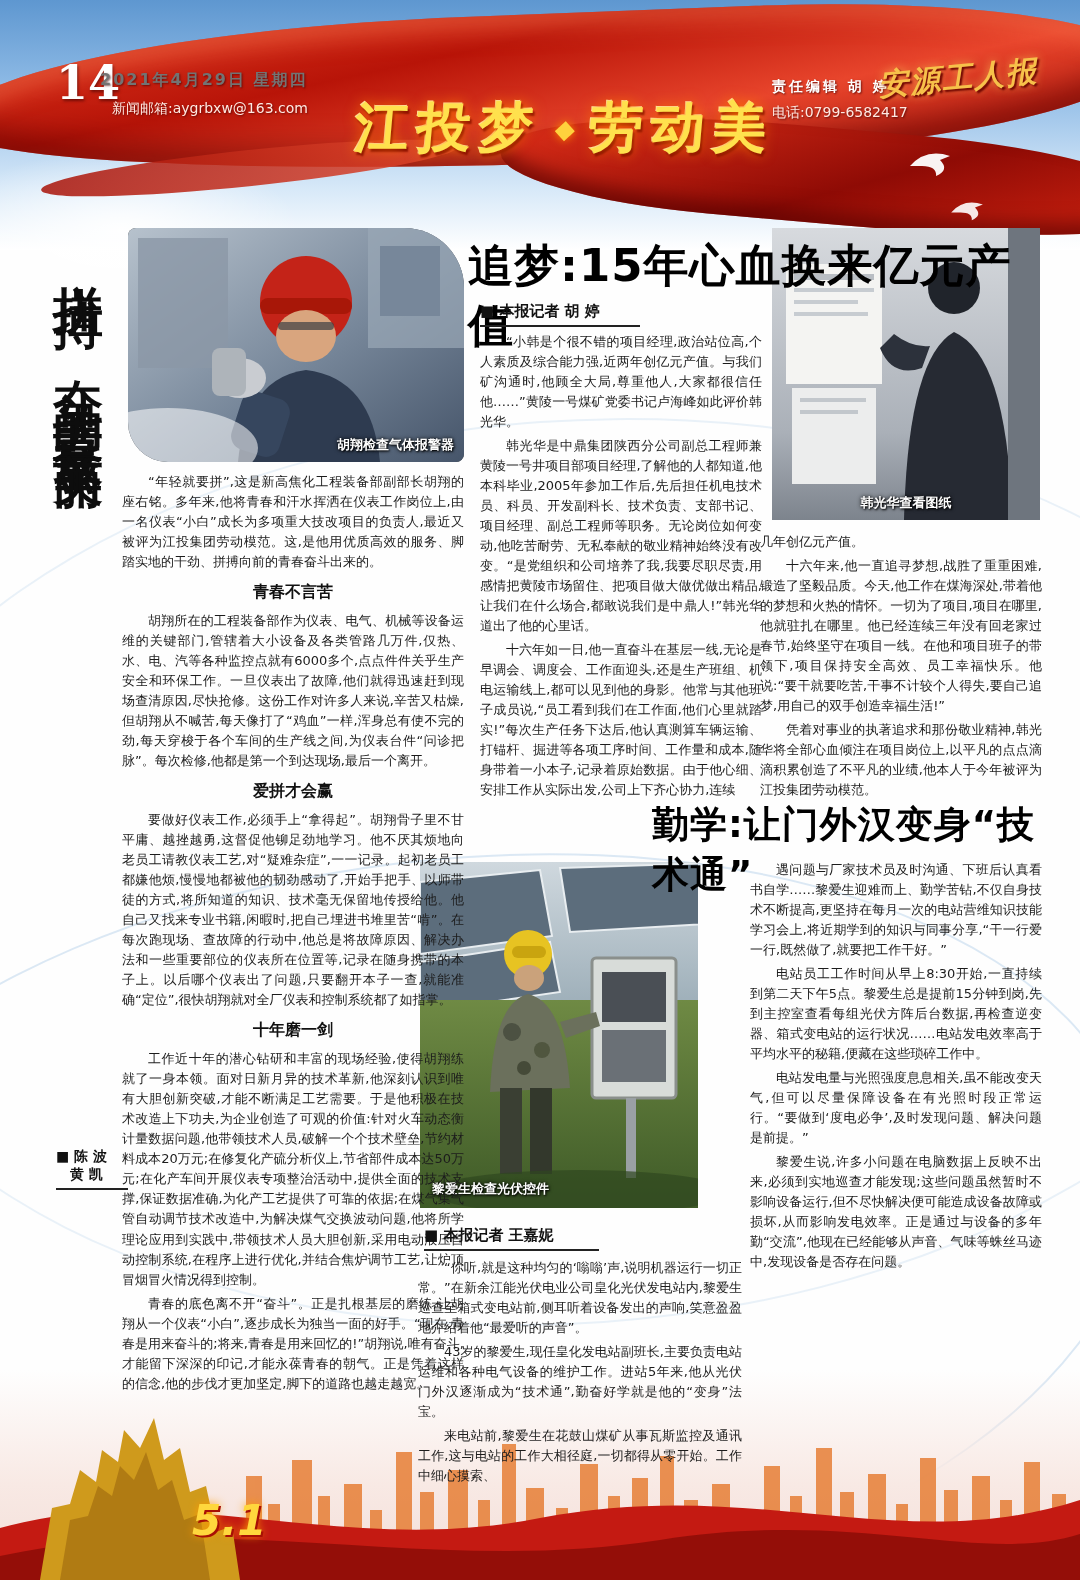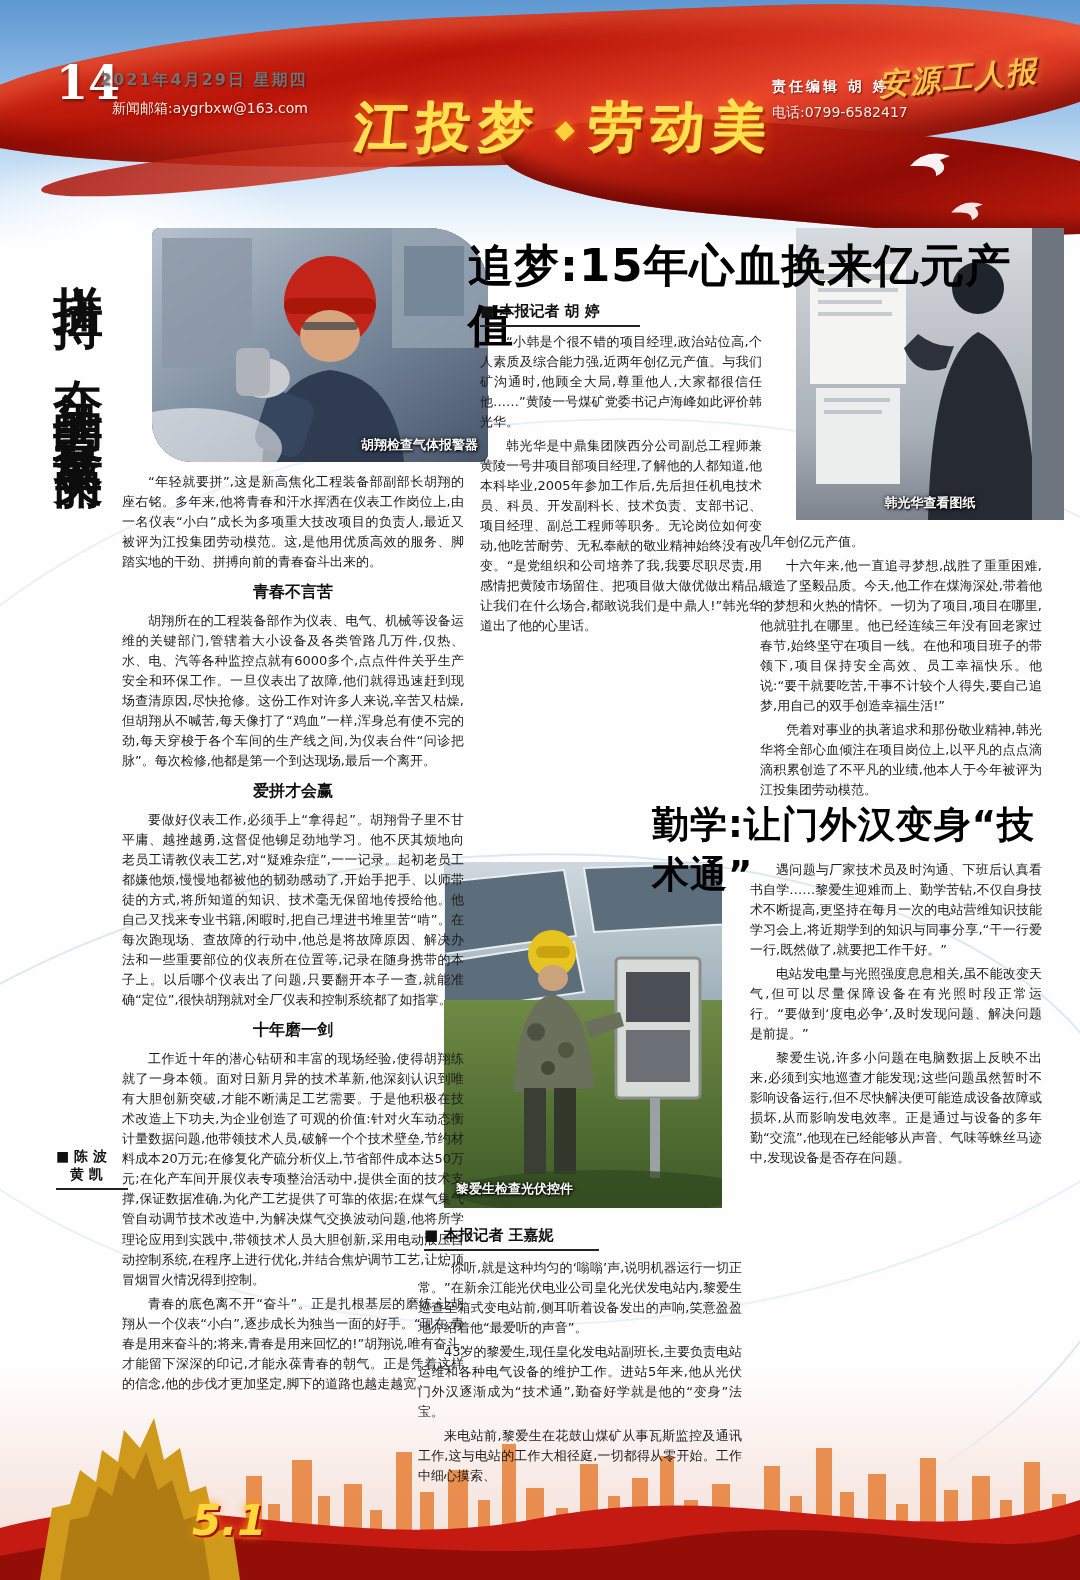--- a/index.html
+++ b/index.html
@@ -37,21 +37,21 @@
   .arc{border:2px solid rgba(130,175,220,.28);border-radius:50%;z-index:1;}
   
   .art p{margin:0 0 4px 0;text-indent:2em;text-align:justify;font-size:13px;line-height:1.54;color:#1c1c1c;}
   .subhead{text-align:center;font-weight:bold;font-size:16px;margin:10px 0 8px 0;color:#111;}
   .byline{font-weight:bold;font-size:15px;color:#111;border-bottom:2px solid #222;padding-bottom:4px;z-index:3;}
   .caption{position:absolute;color:#fff;font-size:13px;font-weight:bold;text-shadow:1px 1px 2px #000,0 0 4px #000;}
   .headline{font-weight:900;color:#000;z-index:3;letter-spacing:1px;
        font-family:"DejaVu Sans","Liberation Sans",sans-serif;}
   .vtitle{writing-mode:vertical-rl;text-orientation:upright;font-size:50px;font-weight:900;color:#0d0d0d;
        letter-spacing:12px;line-height:1.05;z-index:3;}
-  .photo{overflow:hidden;z-index:2;background:#404040;margin-left:24px;}
+  .photo{overflow:hidden;z-index:2;background:#404040;}
   
   .footer-bg{left:0;top:1370px;width:1080px;height:210px;z-index:1;
        background:linear-gradient(180deg,rgba(255,255,255,0) 0%,#f8e9e4 55%,#f3ded8 100%);}
   .fifty-one{left:192px;top:1496px;z-index:4;color:#ffd73d;font-size:42px;font-weight:900;font-style:italic;
        text-shadow:2px 2px 0 #a81005,0 0 10px #ff9d00;text-align:right;}
 </style>
 </head>
 <body>
 
 <div class="page">
@@ -128,20 +128,21 @@
     <p>工作近十年的潜心钻研和丰富的现场经验,使得胡翔练就了一身本领。面对日新月异的技术革新,他深刻认识到唯有大胆创新突破,才能不断满足工艺需要。于是他积极在技术改造上下功夫,为企业创造了可观的价值:针对火车动态衡计量数据问题,他带领技术人员,破解一个个技术壁垒,节约材料成本20万元;在修复化产硫分析仪上,节省部件成本达50万元;在化产车间开展仪表专项整治活动中,提供全面的技术支撑,保证数据准确,为化产工艺提供了可靠的依据;在煤气集气管自动调节技术改造中,为解决煤气交换波动问题,他将所学理论应用到实践中,带领技术人员大胆创新,采用电动液压自动控制系统,在程序上进行优化,并结合焦炉调节工艺,让炉顶冒烟冒火情况得到控制。</p>
     <p>青春的底色离不开“奋斗”。正是扎根基层的磨练,让胡翔从一个仪表“小白”,逐步成长为独当一面的好手。“现在,青春是用来奋斗的;将来,青春是用来回忆的!”胡翔说,唯有奋斗,才能留下深深的印记,才能永葆青春的朝气。正是凭着这样的信念,他的步伐才更加坚定,脚下的道路也越走越宽。</p>
   </div>
 
   <div class="abs headline" style="left:468px;top:236px;width:575px;font-size:45px;">追梦:15年心血换来亿元产值</div>
   <div class="abs byline" style="left:480px;top:302px;width:160px;">■ 本报记者 胡 婷</div>
 
   <div class="abs art" style="left:480px;top:332px;width:282px;z-index:3;">
     <p>“小韩是个很不错的项目经理,政治站位高,个人素质及综合能力强,近两年创亿元产值。与我们矿沟通时,他顾全大局,尊重他人,大家都很信任他……”黄陵一号煤矿党委书记卢海峰如此评价韩光华。</p>
     <p>韩光华是中鼎集团陕西分公司副总工程师兼黄陵一号井项目部项目经理,了解他的人都知道,他本科毕业,2005年参加工作后,先后担任机电技术员、科员、开发副科长、技术负责、支部书记、项目经理、副总工程师等职务。无论岗位如何变动,他吃苦耐劳、无私奉献的敬业精神始终没有改变。“是党组织和公司培养了我,我要尽职尽责,用感情把黄陵市场留住、把项目做大做优做出精品,让我们在什么场合,都敢说我们是中鼎人!”韩光华道出了他的心里话。</p>
+    <p>十六年如一日,他一直奋斗在基层一线,无论是早调会、调度会、工作面迎头,还是生产班组、机电运输线上,都可以见到他的身影。他常与其他班子成员说,“员工看到我们在工作面,他们心里就踏实!”每次生产任务下达后,他认真测算车辆运输、打锚杆、掘进等各项工序时间、工作量和成本,随身带着一小本子,记录着原始数据。由于他心细、安排工作从实际出发,公司上下齐心协力,连续</p>
   </div>
 
   <div class="abs art" style="left:760px;top:532px;width:282px;z-index:3;">
     <p style="text-indent:0;">几年创亿元产值。</p>
     <p>十六年来,他一直追寻梦想,战胜了重重困难,锻造了坚毅品质。今天,他工作在煤海深处,带着他的梦想和火热的情怀。一切为了项目,项目在哪里,他就驻扎在哪里。他已经连续三年没有回老家过春节,始终坚守在项目一线。在他和项目班子的带领下,项目保持安全高效、员工幸福快乐。他说:“要干就要吃苦,干事不计较个人得失,要自己追梦,用自己的双手创造幸福生活!”</p>
     <p>凭着对事业的执著追求和那份敬业精神,韩光华将全部心血倾注在项目岗位上,以平凡的点点滴滴积累创造了不平凡的业绩,他本人于今年被评为江投集团劳动模范。</p>
   </div>
 
   <div class="abs photo" style="left:772px;top:228px;width:268px;height:292px;">
     <svg width="268" height="292" viewBox="0 0 268 292">
@@ -212,20 +213,21 @@
   <div class="abs byline" style="left:424px;top:1226px;width:175px;">■ 本报记者 王嘉妮</div>
 
   <div class="abs art" style="left:418px;top:1258px;width:324px;z-index:3;">
     <p>“你听,就是这种均匀的‘嗡嗡’声,说明机器运行一切正常。”在新余江能光伏电业公司皇化光伏发电站内,黎爱生巡查至箱式变电站前,侧耳听着设备发出的声响,笑意盈盈地介绍着他“最爱听的声音”。</p>
     <p>43岁的黎爱生,现任皇化发电站副班长,主要负责电站运维和各种电气设备的维护工作。进站5年来,他从光伏门外汉逐渐成为“技术通”,勤奋好学就是他的“变身”法宝。</p>
     <p>来电站前,黎爱生在花鼓山煤矿从事瓦斯监控及通讯工作,这与电站的工作大相径庭,一切都得从零开始。工作中细心摸索、</p>
   </div>
 
   <div class="abs art" style="left:750px;top:860px;width:292px;z-index:3;">
     <p>遇问题与厂家技术员及时沟通、下班后认真看书自学……黎爱生迎难而上、勤学苦钻,不仅自身技术不断提高,更坚持在每月一次的电站营维知识技能学习会上,将近期学到的知识与同事分享,“干一行爱一行,既然做了,就要把工作干好。”</p>
+    <p>电站员工工作时间从早上8:30开始,一直持续到第二天下午5点。黎爱生总是提前15分钟到岗,先到主控室查看每组光伏方阵后台数据,再检查逆变器、箱式变电站的运行状况……电站发电效率高于平均水平的秘籍,便藏在这些琐碎工作中。</p>
     <p>电站发电量与光照强度息息相关,虽不能改变天气,但可以尽量保障设备在有光照时段正常运行。“要做到‘度电必争’,及时发现问题、解决问题是前提。”</p>
     <p>黎爱生说,许多小问题在电脑数据上反映不出来,必须到实地巡查才能发现;这些问题虽然暂时不影响设备运行,但不尽快解决便可能造成设备故障或损坏,从而影响发电效率。正是通过与设备的多年勤“交流”,他现在已经能够从声音、气味等蛛丝马迹中,发现设备是否存在问题。</p>
   </div>
 
 
   <div class="abs footer-bg"></div>
   <svg class="abs" style="left:0;top:1400px;z-index:2;" width="1080" height="180" viewBox="0 0 1080 180">
     <g fill="#e4701e" opacity="0.75">
       <rect x="246" y="76" width="16" height="84"></rect>
         <rect x="268" y="104" width="12" height="56"></rect>

